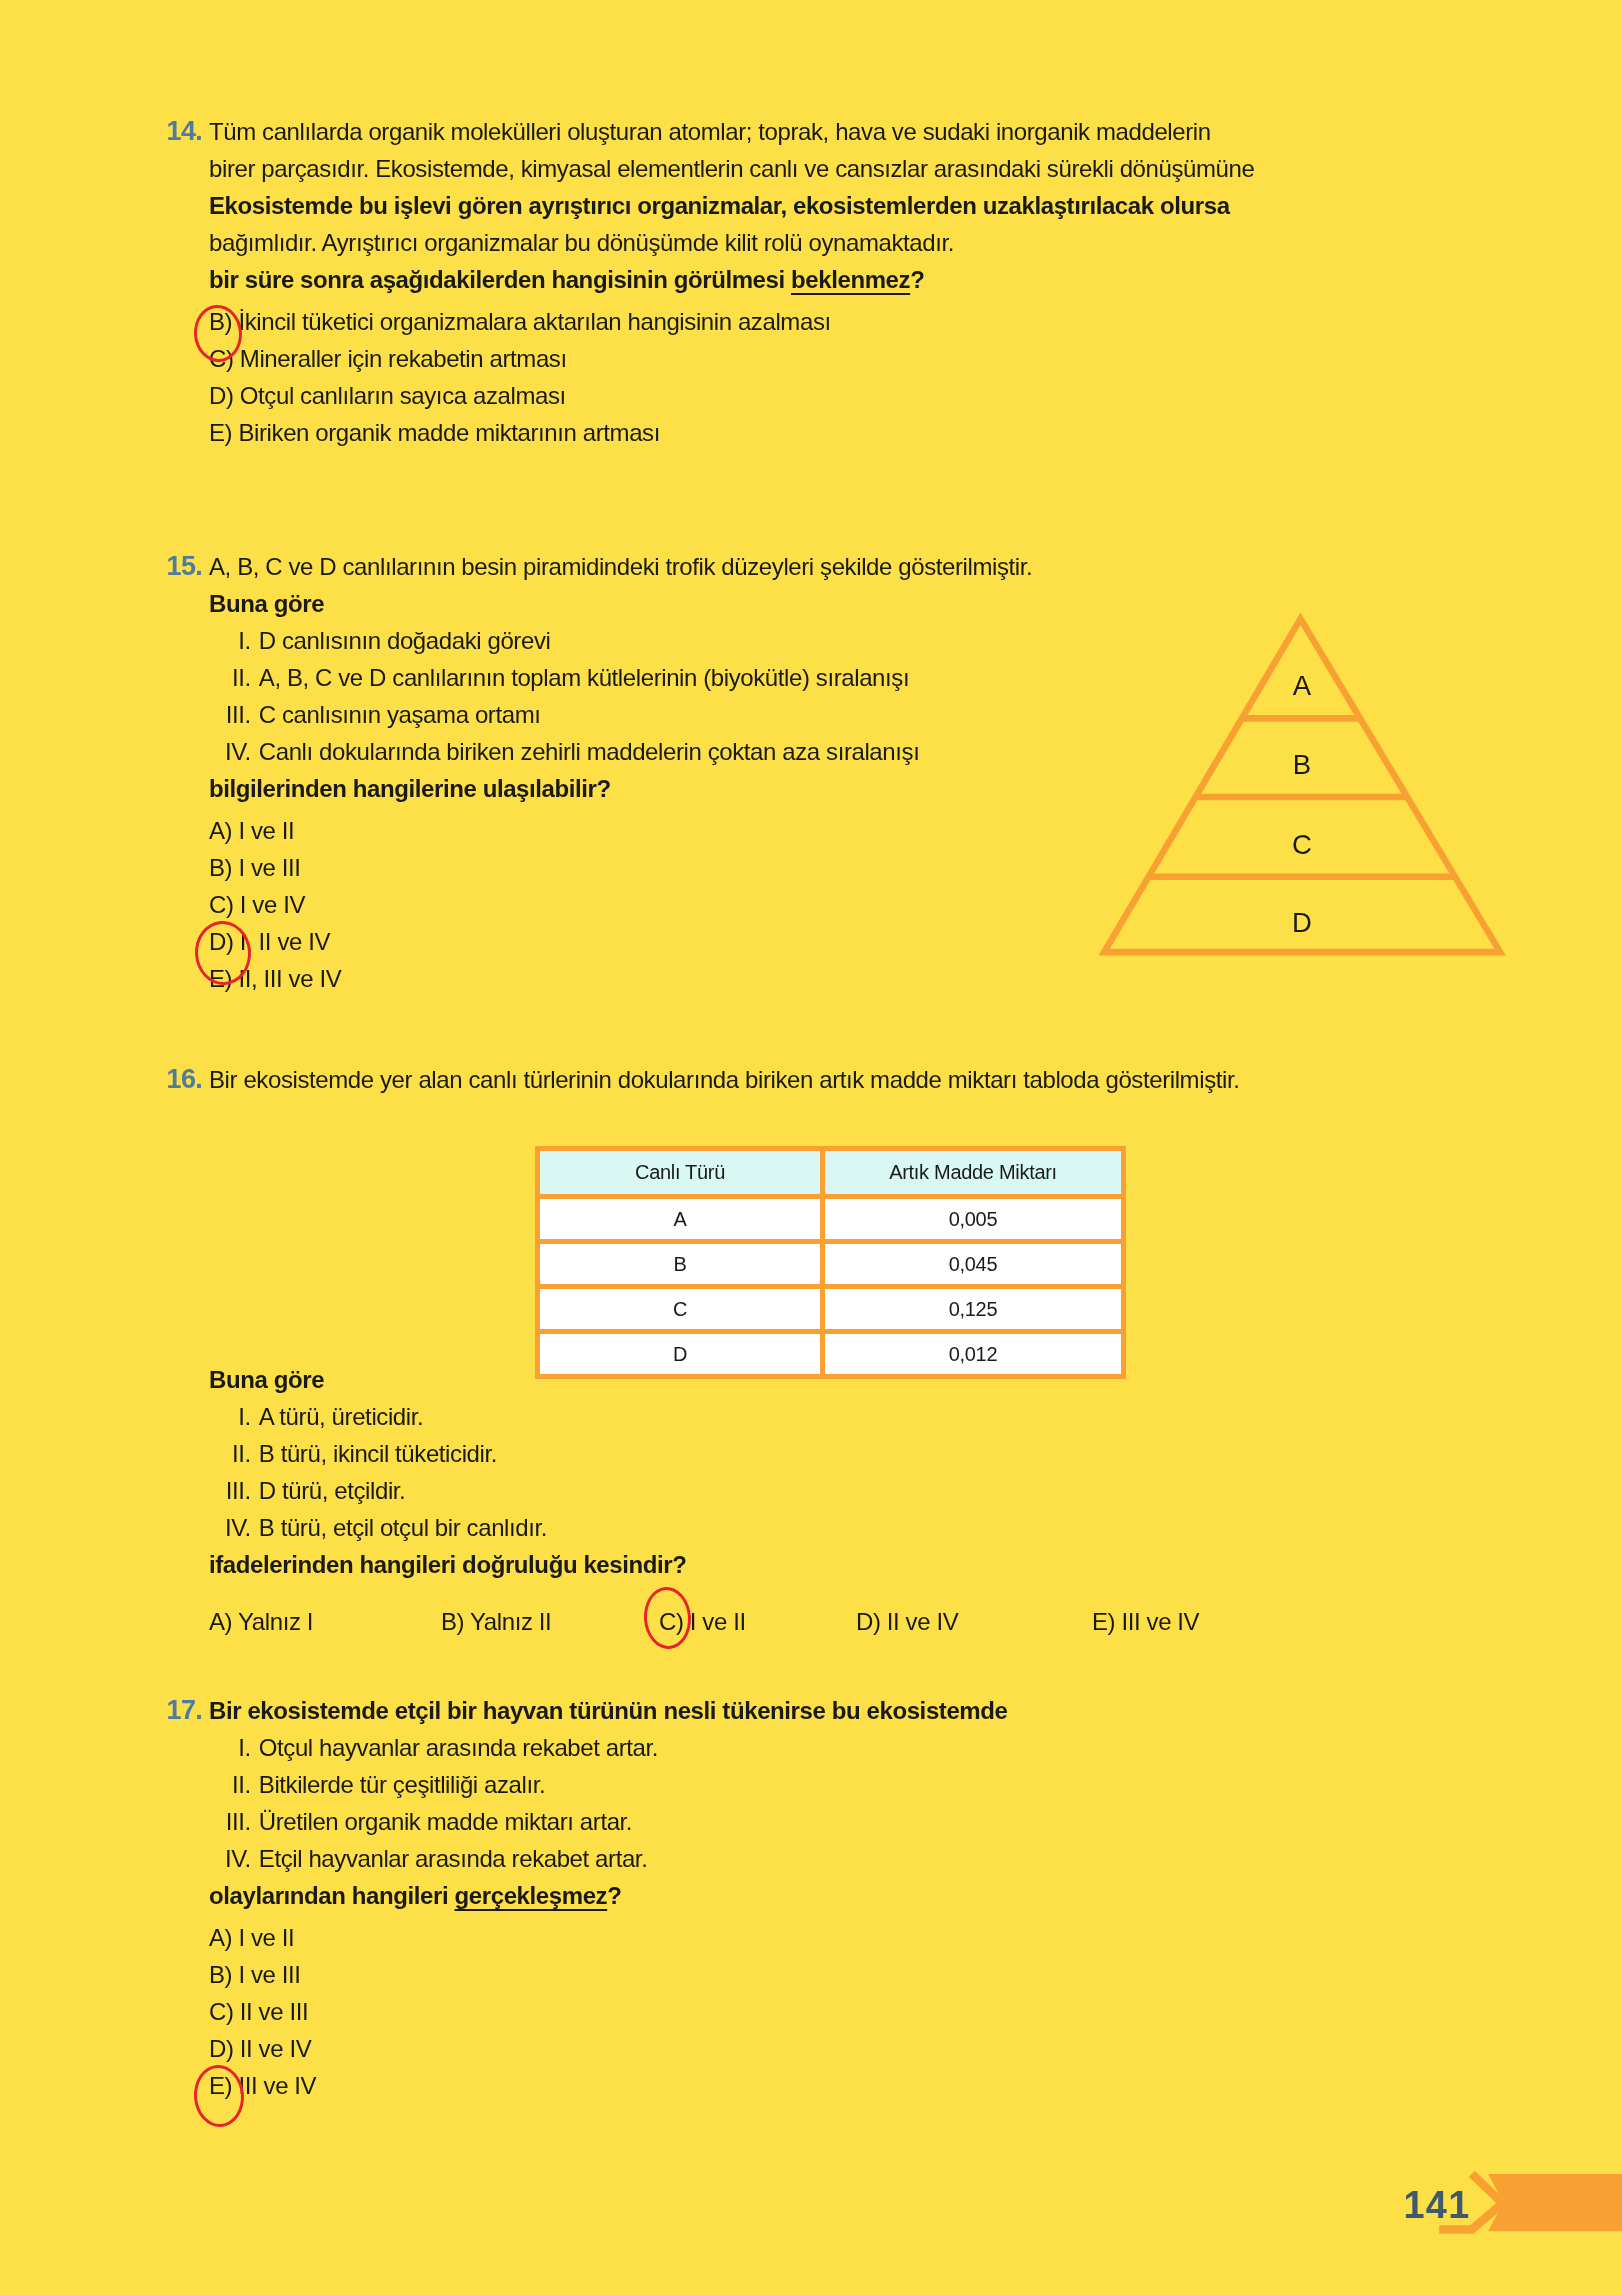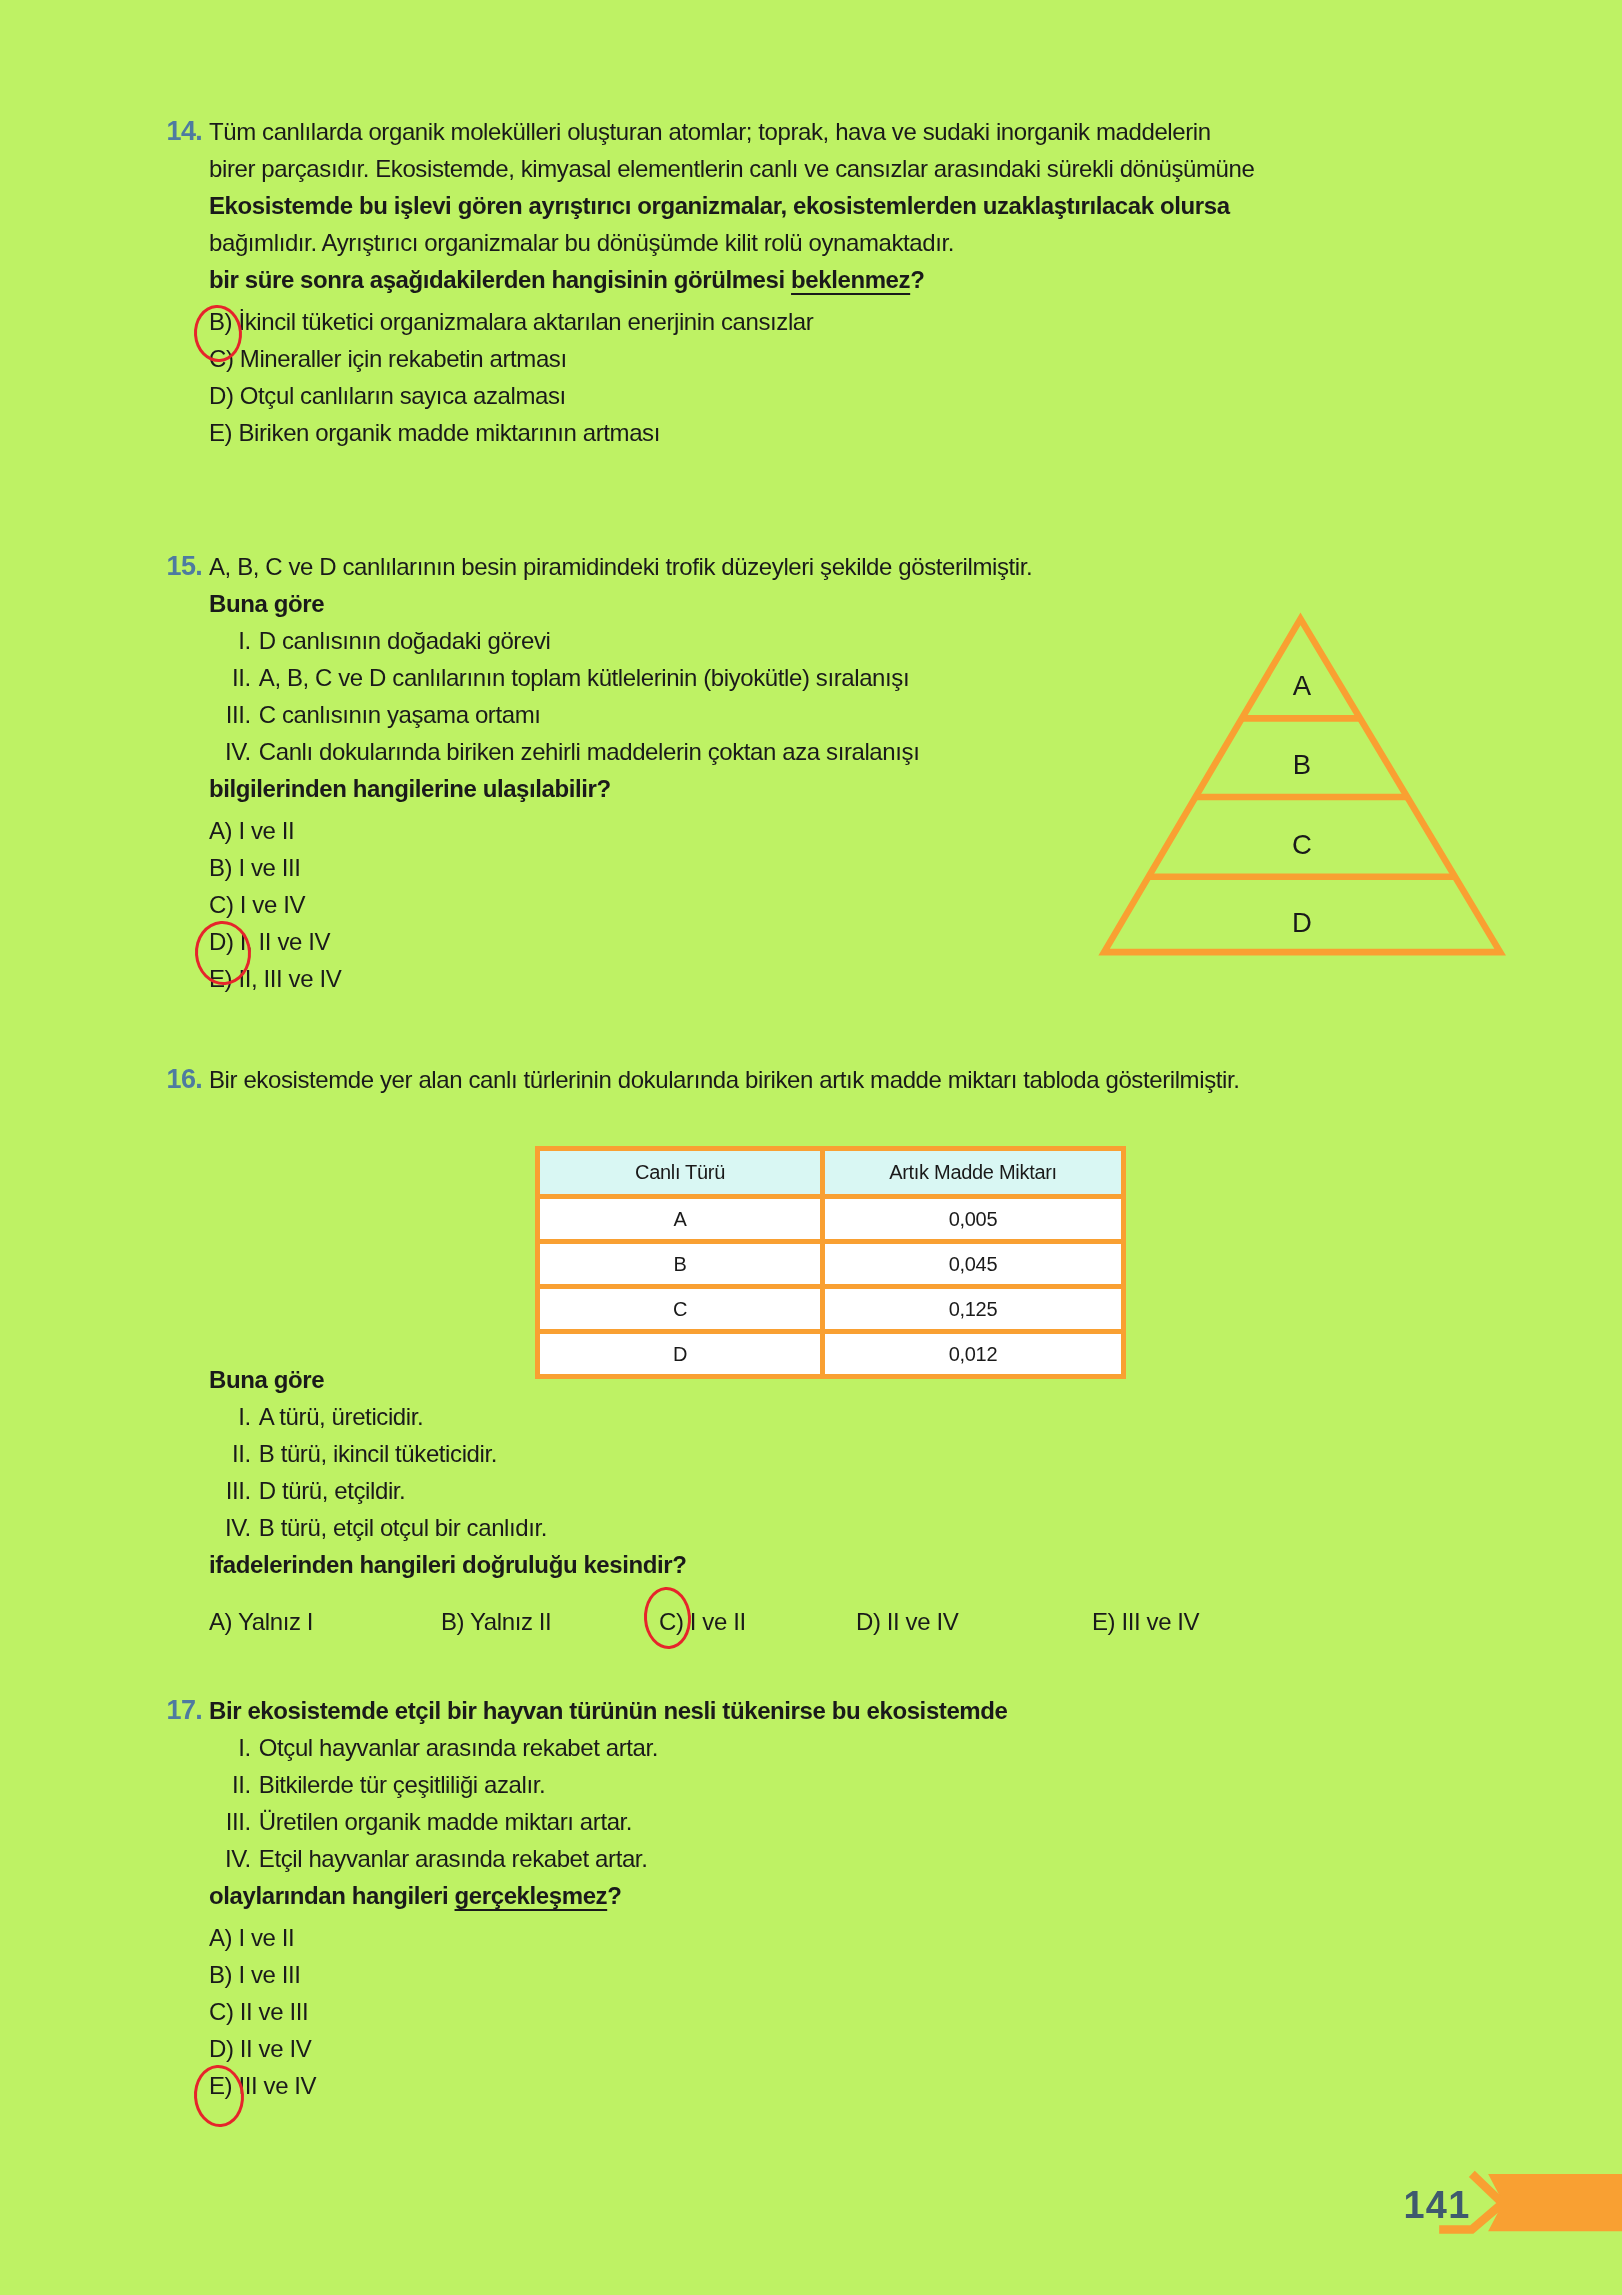--- a/index.html
+++ b/index.html
@@ -1,20 +1,20 @@
 <!DOCTYPE html>
 <html lang="tr" style="font-size:10.5px"><head>
 <meta charset="utf-8">
 <style>
   html,body{margin:0;padding:0;background:#ffffff;}
   #page{
     position:relative;
     width:1623px;
     height:2295px;
-    background:#bef264;
+    background:#fde047;
     font-family:"Liberation Sans", sans-serif;
     color:#1a1a1a;
     overflow:hidden;
   }
   .block{position:absolute;width:1302px;}
   .qnum{
     position:absolute;
     left:-79px;top:0;
     width:72px;
     text-align:right;
@@ -76,21 +76,21 @@
 <div id="page">
 
   <div class="block" style="top:113px;left:209px;">
     <div class="qnum">14.</div>
     <div class="line">Tüm canlılarda organik molekülleri oluşturan atomlar; toprak, hava ve sudaki inorganik maddelerin</div>
     <div class="line">birer parçasıdır. Ekosistemde, kimyasal elementlerin canlı ve cansızlar arasındaki sürekli dönüşümüne</div>
     <div class="line b">Ekosistemde bu işlevi gören ayrıştırıcı organizmalar, ekosistemlerden uzaklaştırılacak olursa</div>
     <div class="line">bağımlıdır. Ayrıştırıcı organizmalar bu dönüşümde kilit rolü oynamaktadır.</div>
     <div class="line b"><span>bir süre sonra aşağıdakilerden hangisinin görülmesi </span><span class="ul">beklenmez</span><span>?</span></div>
     <div class="opts">
-      <div class="line">B) İkincil tüketici organizmalara aktarılan enerjinin cansızlar</div>
+      <div class="line">B) İkincil tüketici organizmalara aktarılan hangisinin azalması</div>
       <div class="line">C) Mineraller için rekabetin artması</div>
       <div class="line">D) Otçul canlıların sayıca azalması</div>
       <div class="line">E) Biriken organik madde miktarının artması</div>
     </div>
   </div>
 
   <div class="block" style="top:548px;left:209px;">
     <div class="qnum">15.</div>
     <div class="line">A, B, C ve D canlılarının besin piramidindeki trofik düzeyleri şekilde gösterilmiştir.</div>
     <div class="line b">Buna göre</div>

